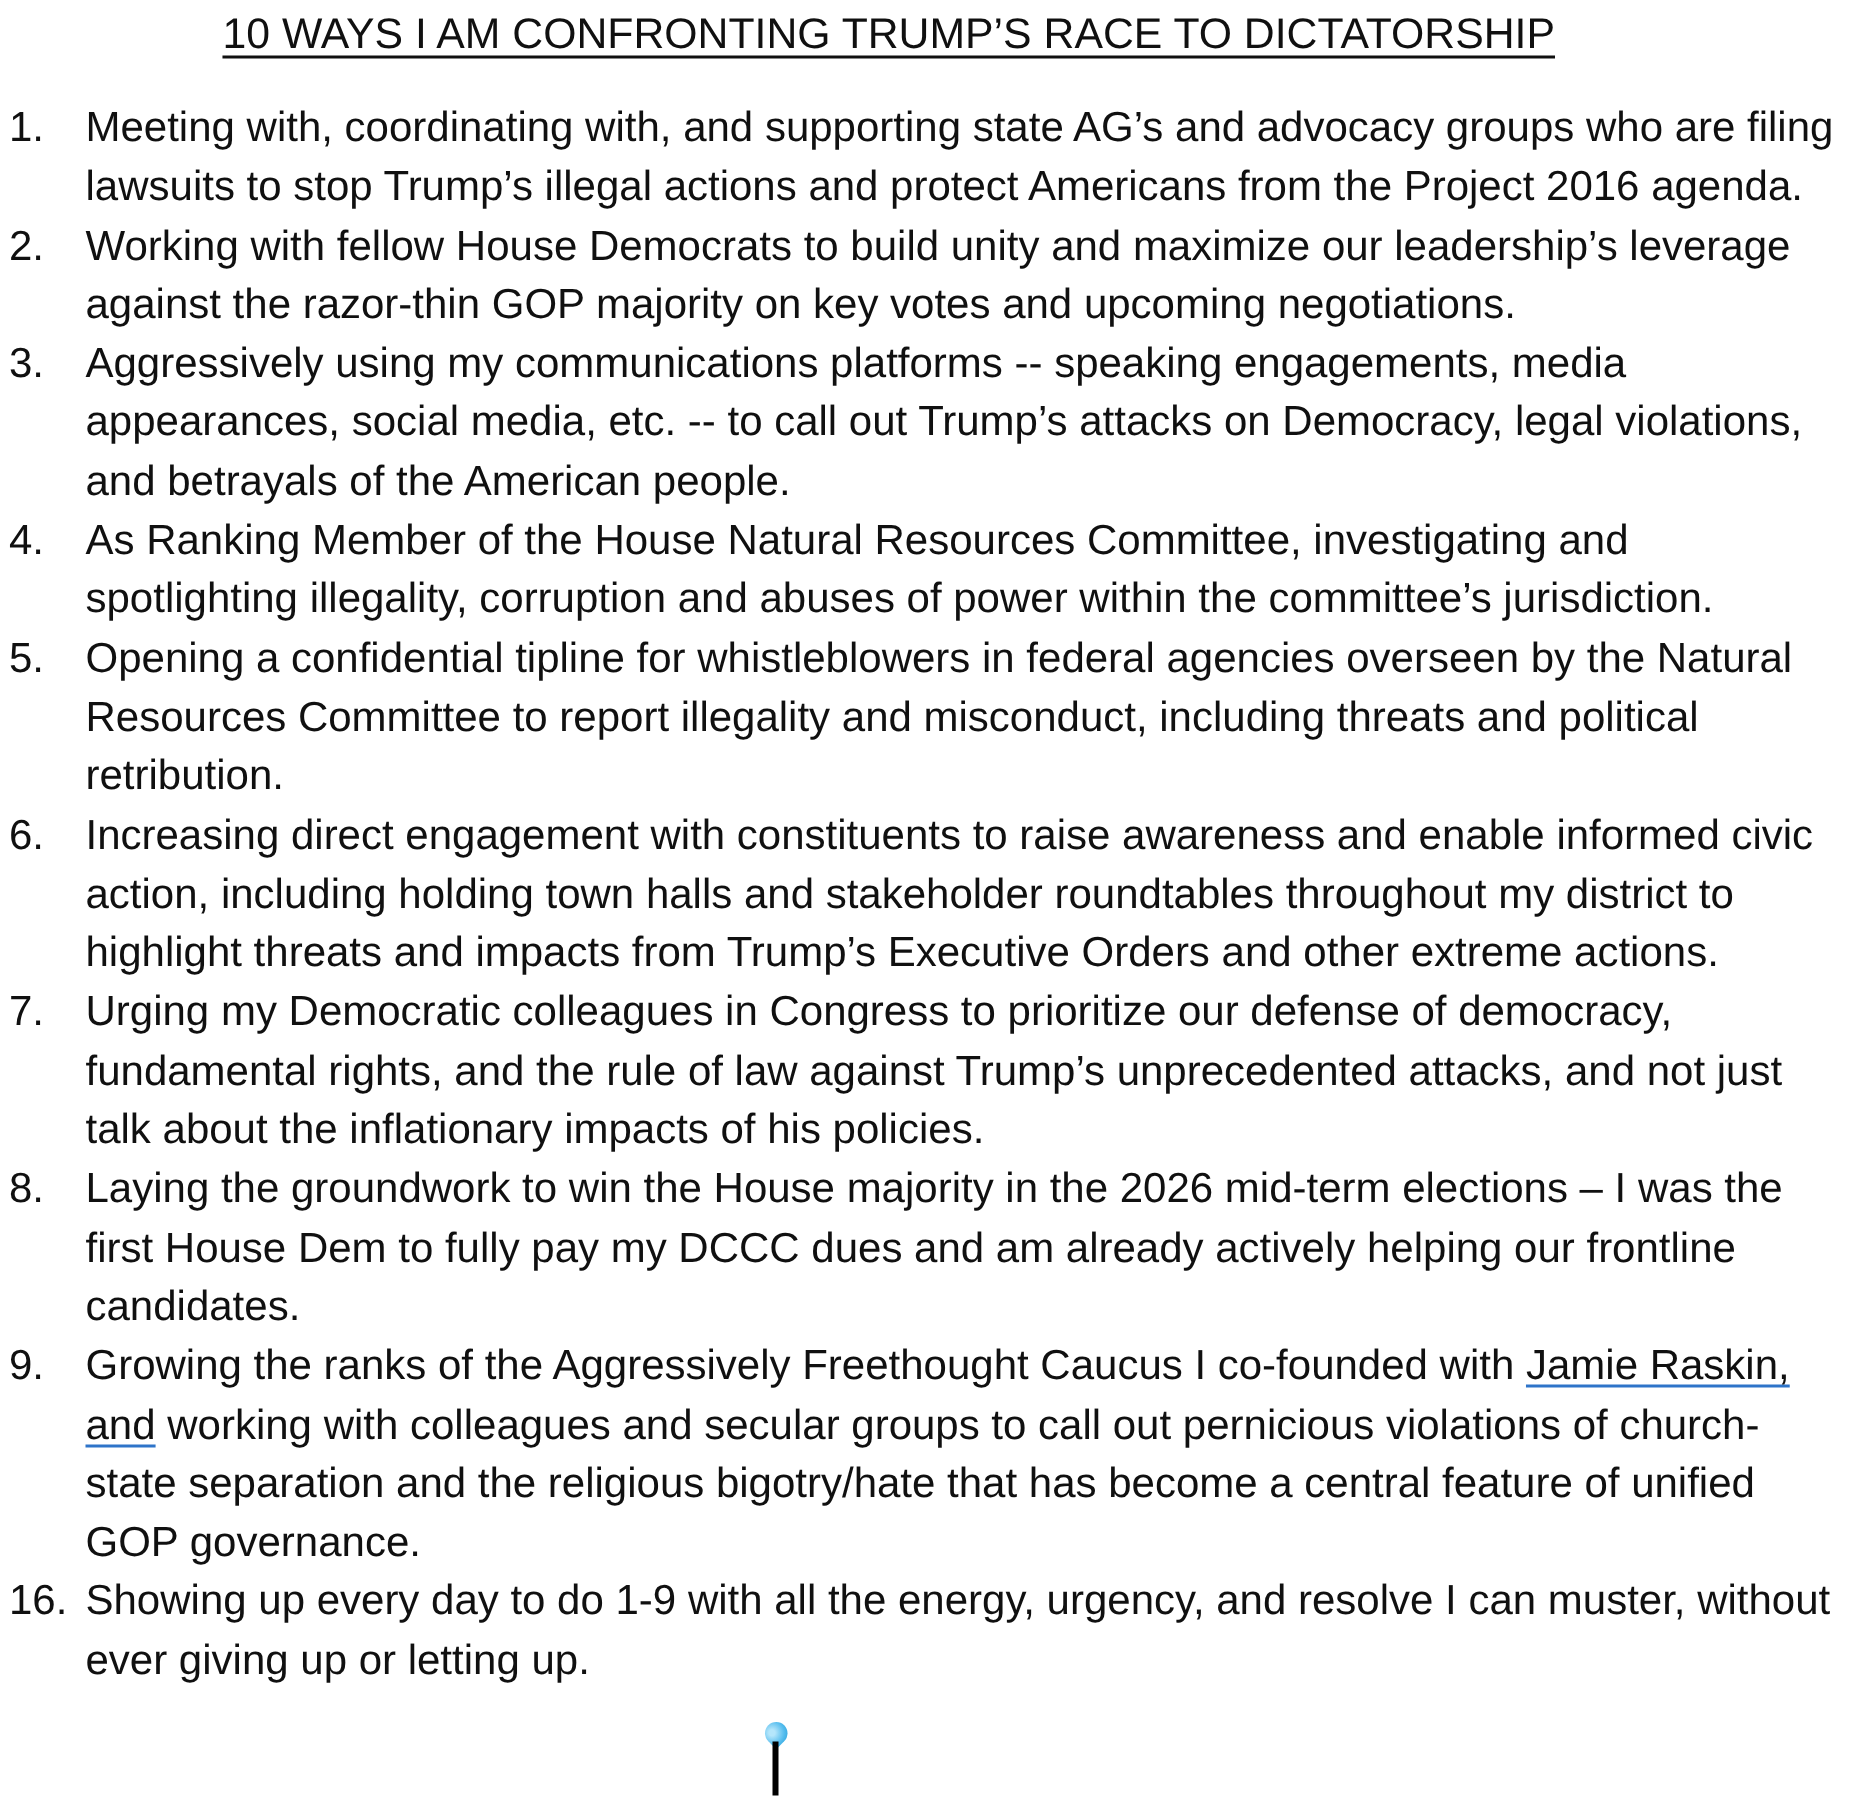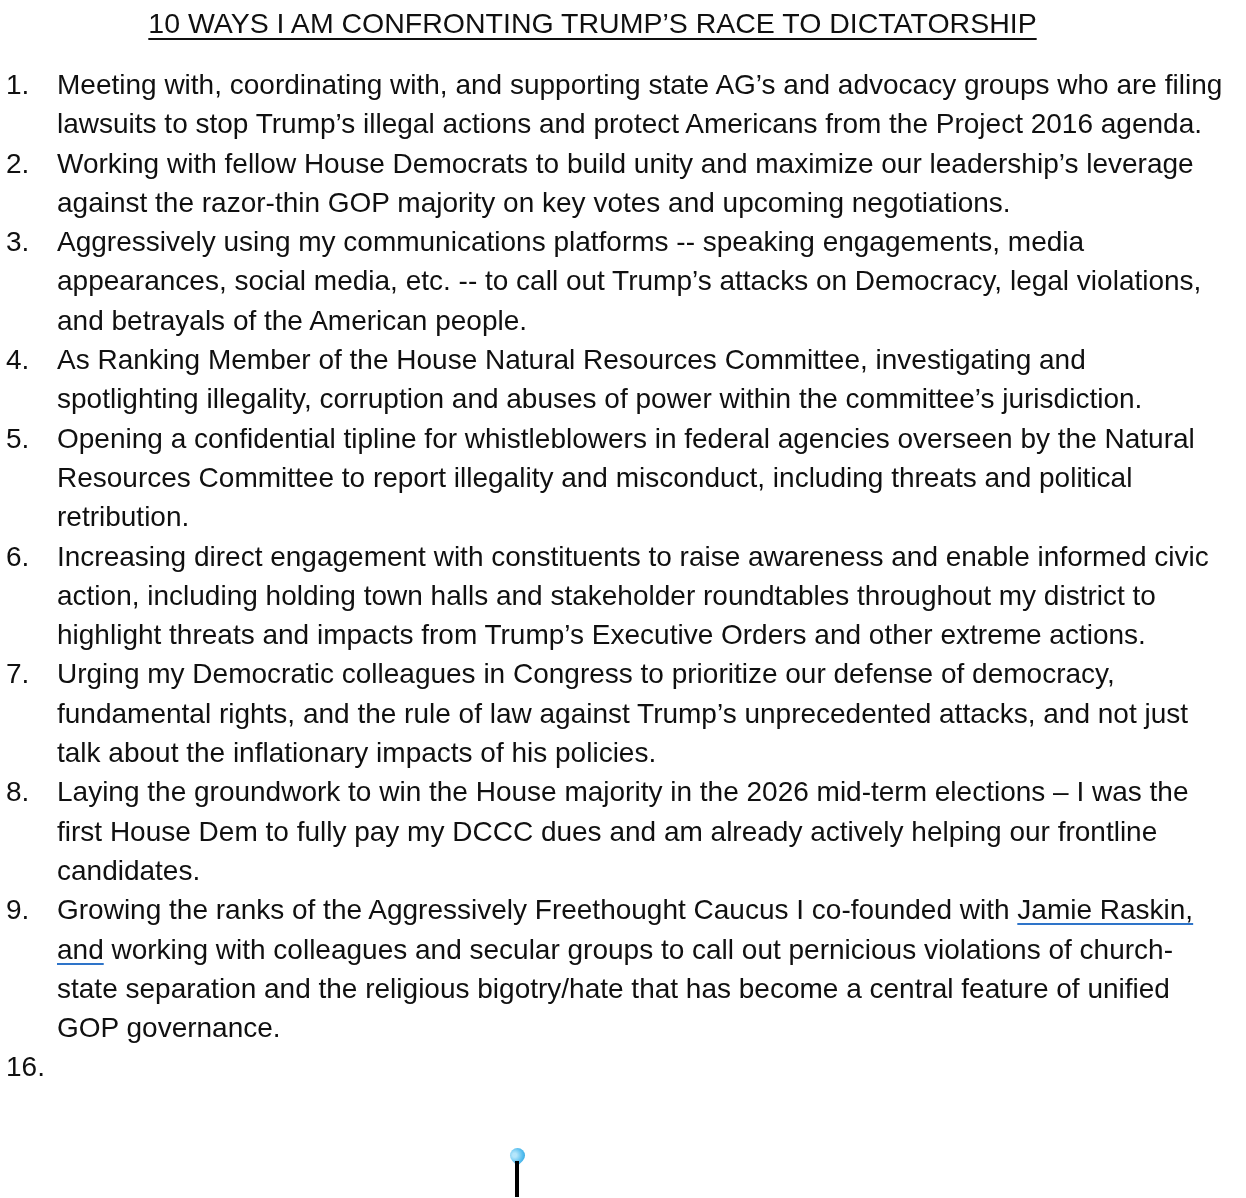--- a/index.html
+++ b/index.html
@@ -119,17 +119,18 @@
     <li>
     <span class="num">8.</span>
     <span class="body"><span>Laying the groundwork to win the House majority in the 2026 mid-term elections – I was the first House Dem to fully pay my DCCC dues and am already actively helping our frontline candidates.</span></span>
   </li>
     <li>
     <span class="num">9.</span>
     <span class="body"><span>Growing the ranks of the Aggressively Freethought Caucus I co-founded with </span><span class="seg-link">Jamie Raskin, and</span><span> working with colleagues and secular groups to call out pernicious violations of church-state separation and the religious bigotry/hate that has become a central feature of unified GOP governance.</span></span>
   </li>
     <li>
     <span class="num">16.</span>
+    <span class="body"><span>Showing up every day to do 1-9 with all the energy, urgency, and resolve I can muster, without ever giving up or letting up.</span></span>
   </li>
   </ol>
 
 <div class="gripper"></div>
 <div class="caret"></div>
 
 </body></html>

